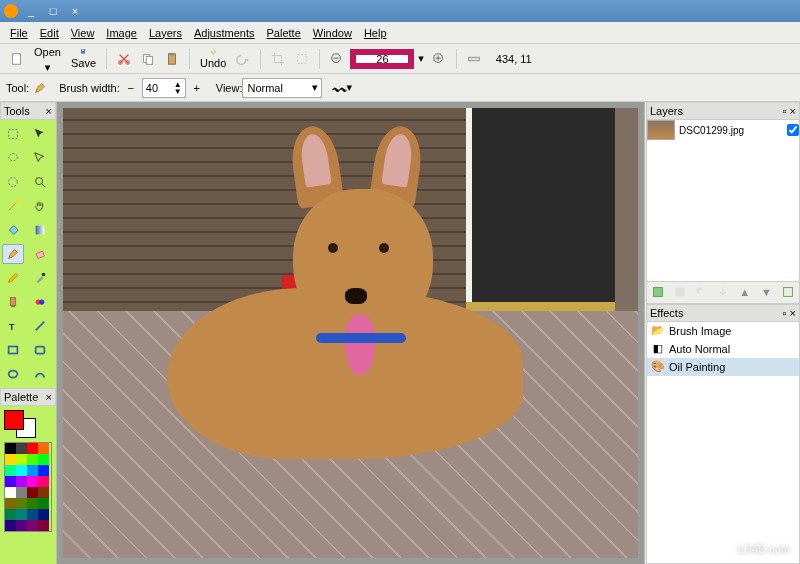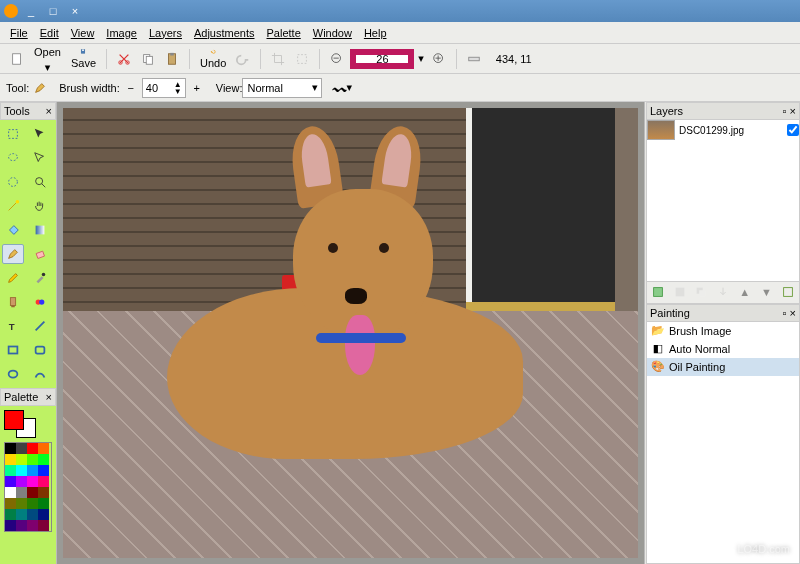--- a/index.html
+++ b/index.html
@@ -466,21 +466,21 @@
       <span class="lay-btn disabled" style="margin-left:auto">▲</span>
       <span class="lay-btn disabled">▼</span>
       <span class="lay-btn">
           <svg viewBox="0 0 16 16">
             <rect x="3" y="3" width="10" height="10" fill="none" stroke="#693"></rect>
           </svg>
         </span>
     </div>
 
     <div class="panel-hdr">
-      <span>Painting</span>
+      <span>Effects</span>
       <span><span class="x">▫</span> <span class="x">×</span></span>
     </div>
     <div class="panel-body" style="flex:3;" id="history-body">
         <div class="hist-row">
           <span class="hist-icon">📂</span>
           <span>Brush Image</span>
         </div>
         <div class="hist-row">
           <span class="hist-icon">◧</span>
           <span>Auto Normal</span>

